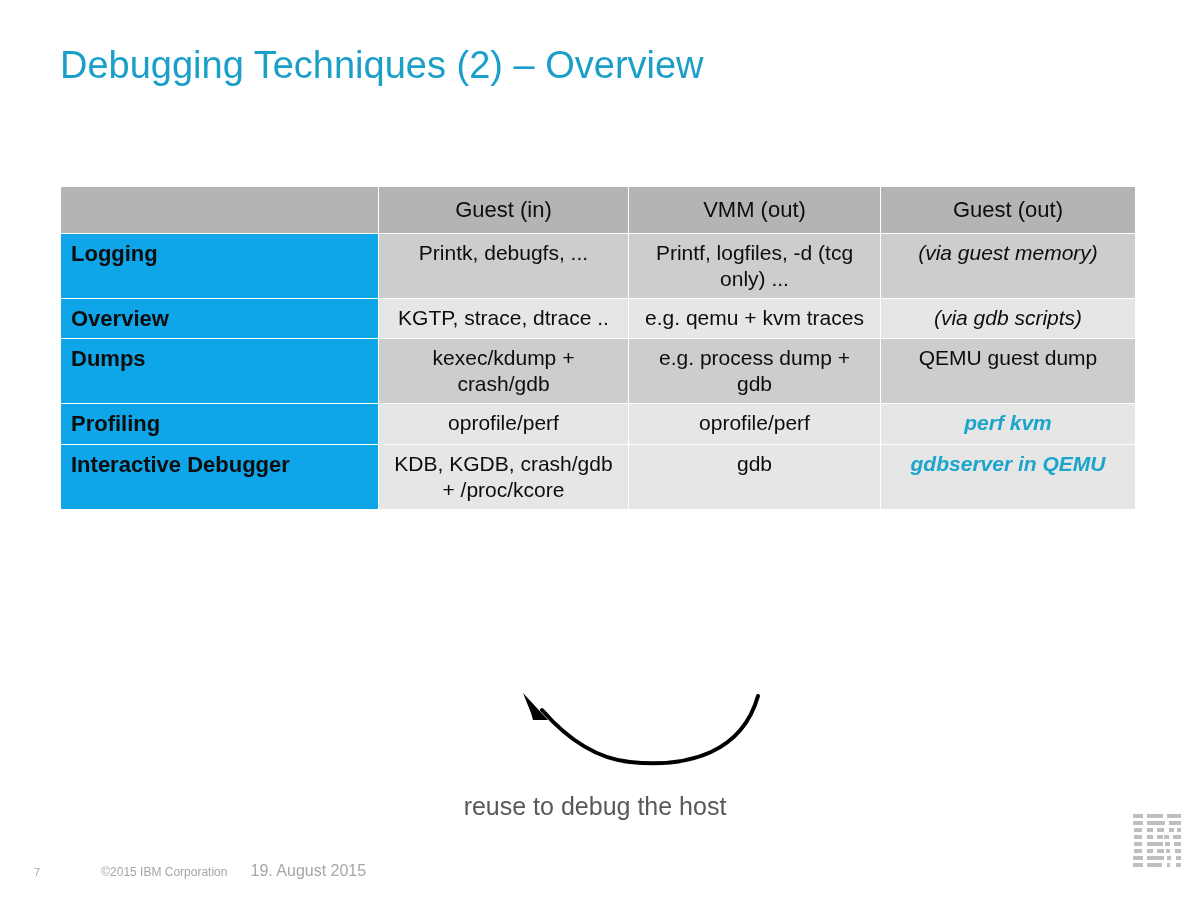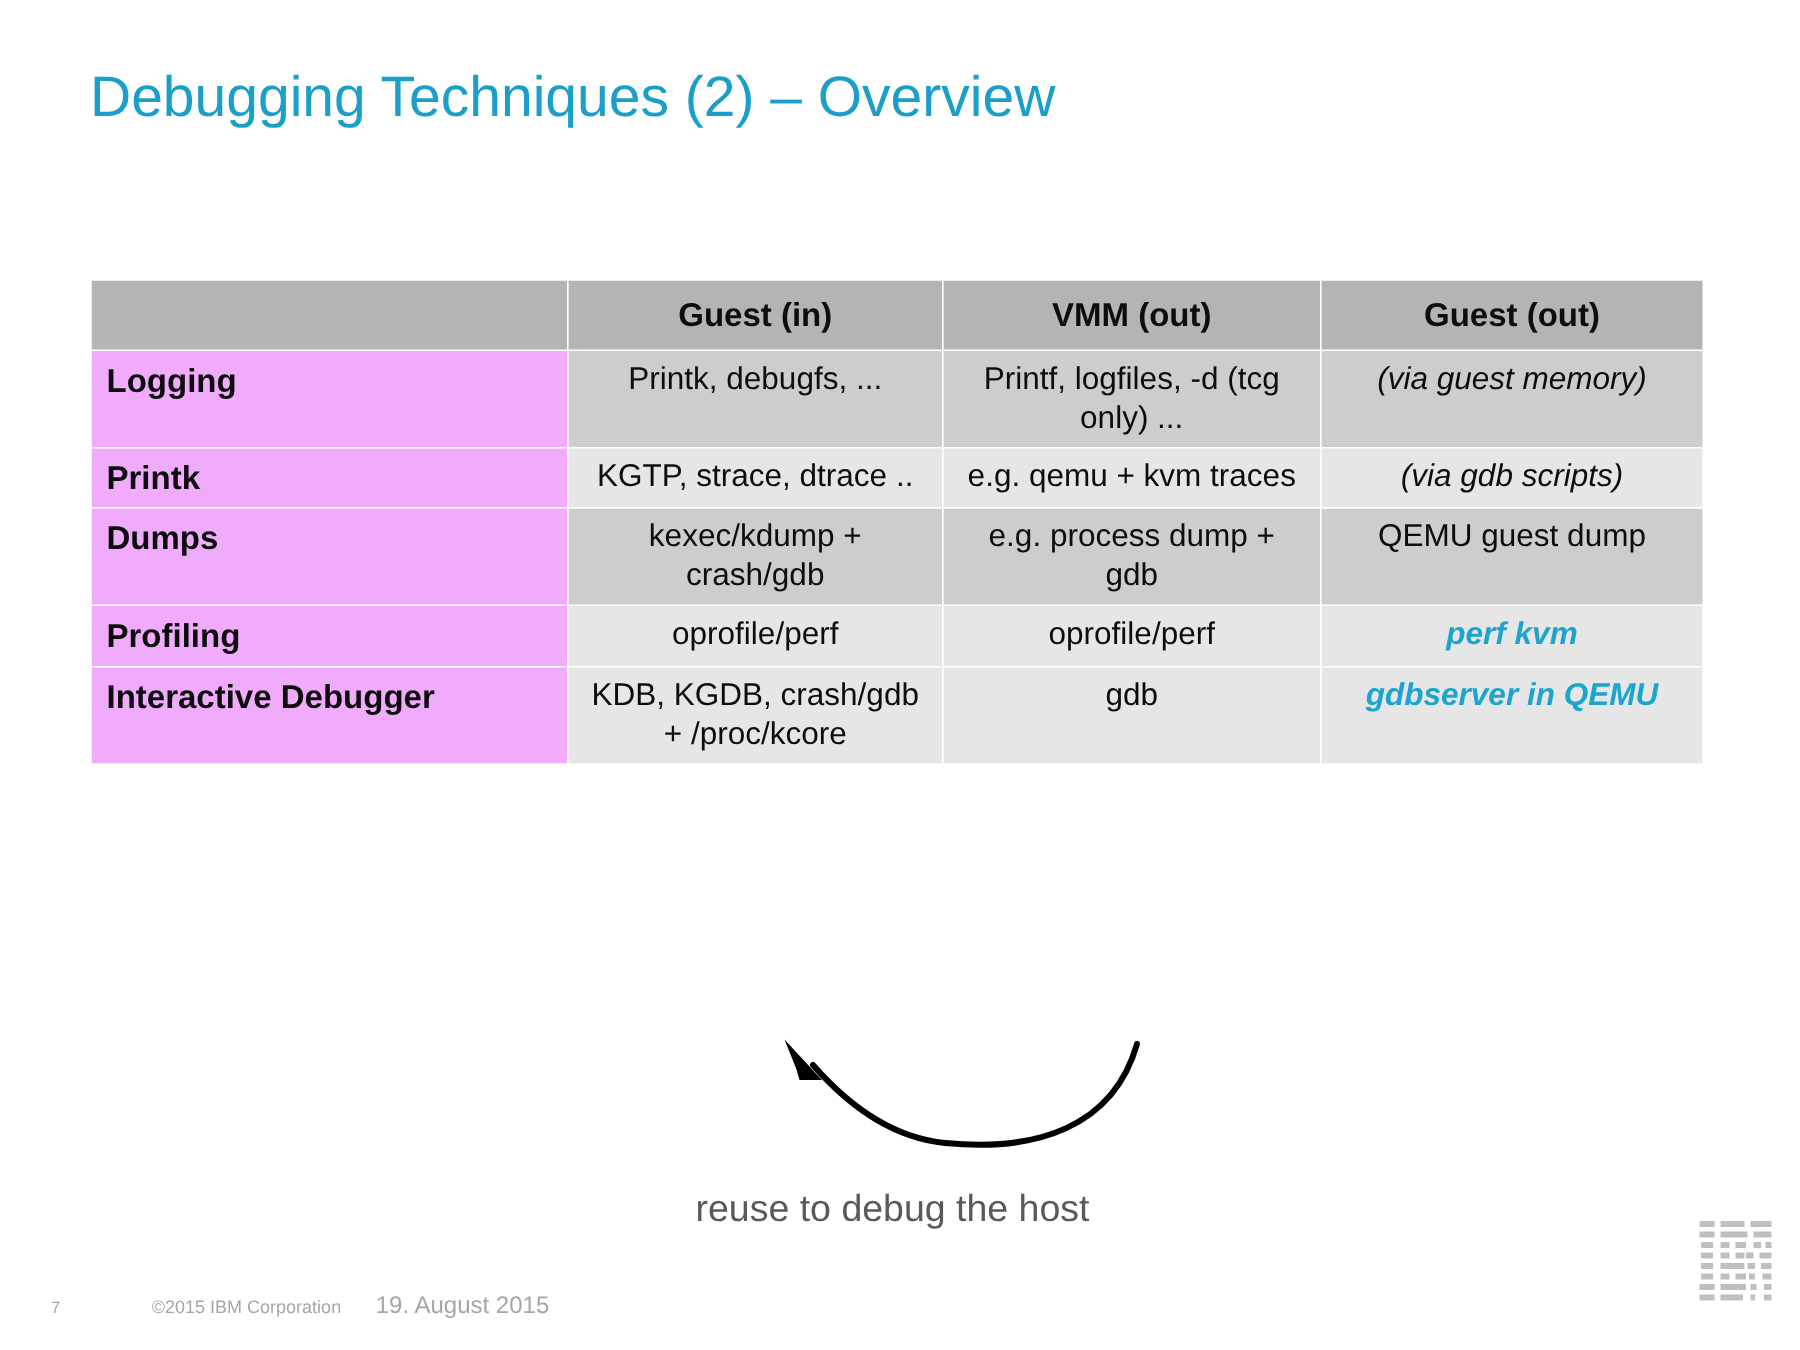--- a/index.html
+++ b/index.html
@@ -56,33 +56,33 @@
   table.matrix td {
     border: 1px solid #ffffff;
     padding: 6px 10px;
     vertical-align: top;
     line-height: 1.24;
   }
 
   
   table.matrix thead th {
     background: #b4b4b4;
-    font-weight: bold;
+    font-weight: normal;
     text-align: center;
     font-size: 22px;
     height: 34px;
     vertical-align: middle;
   }
   table.matrix thead th.corner {
     background: #b4b4b4;
   }
 
   
   table.matrix td.rowlabel {
-    background: #f0abfc;
+    background: #0ea5e9;
     font-weight: bold;
     text-align: left;
     font-size: 22px;
   }
 
   
   tr.shade-dark  td.datacell { background: #cdcdcd; }
   tr.shade-light td.datacell { background: #e6e6e6; }
 
   td.datacell {
@@ -169,21 +169,21 @@
       <tbody>
 
         <tr class="shade-dark">
           <td class="rowlabel">Logging</td>
           <td class="datacell">Printk, debugfs, ...</td>
           <td class="datacell">Printf, logfiles, -d (tcg only) ...</td>
           <td class="datacell em">(via guest memory)</td>
         </tr>
 
         <tr class="shade-light">
-          <td class="rowlabel">Printk</td>
+          <td class="rowlabel">Overview</td>
           <td class="datacell">KGTP, strace, dtrace ..</td>
           <td class="datacell">e.g. qemu + kvm traces</td>
           <td class="datacell em">(via gdb scripts)</td>
         </tr>
 
         <tr class="shade-dark">
           <td class="rowlabel">Dumps</td>
           <td class="datacell">kexec/kdump + crash/gdb</td>
           <td class="datacell">e.g. process dump + gdb</td>
           <td class="datacell">QEMU guest dump</td>

